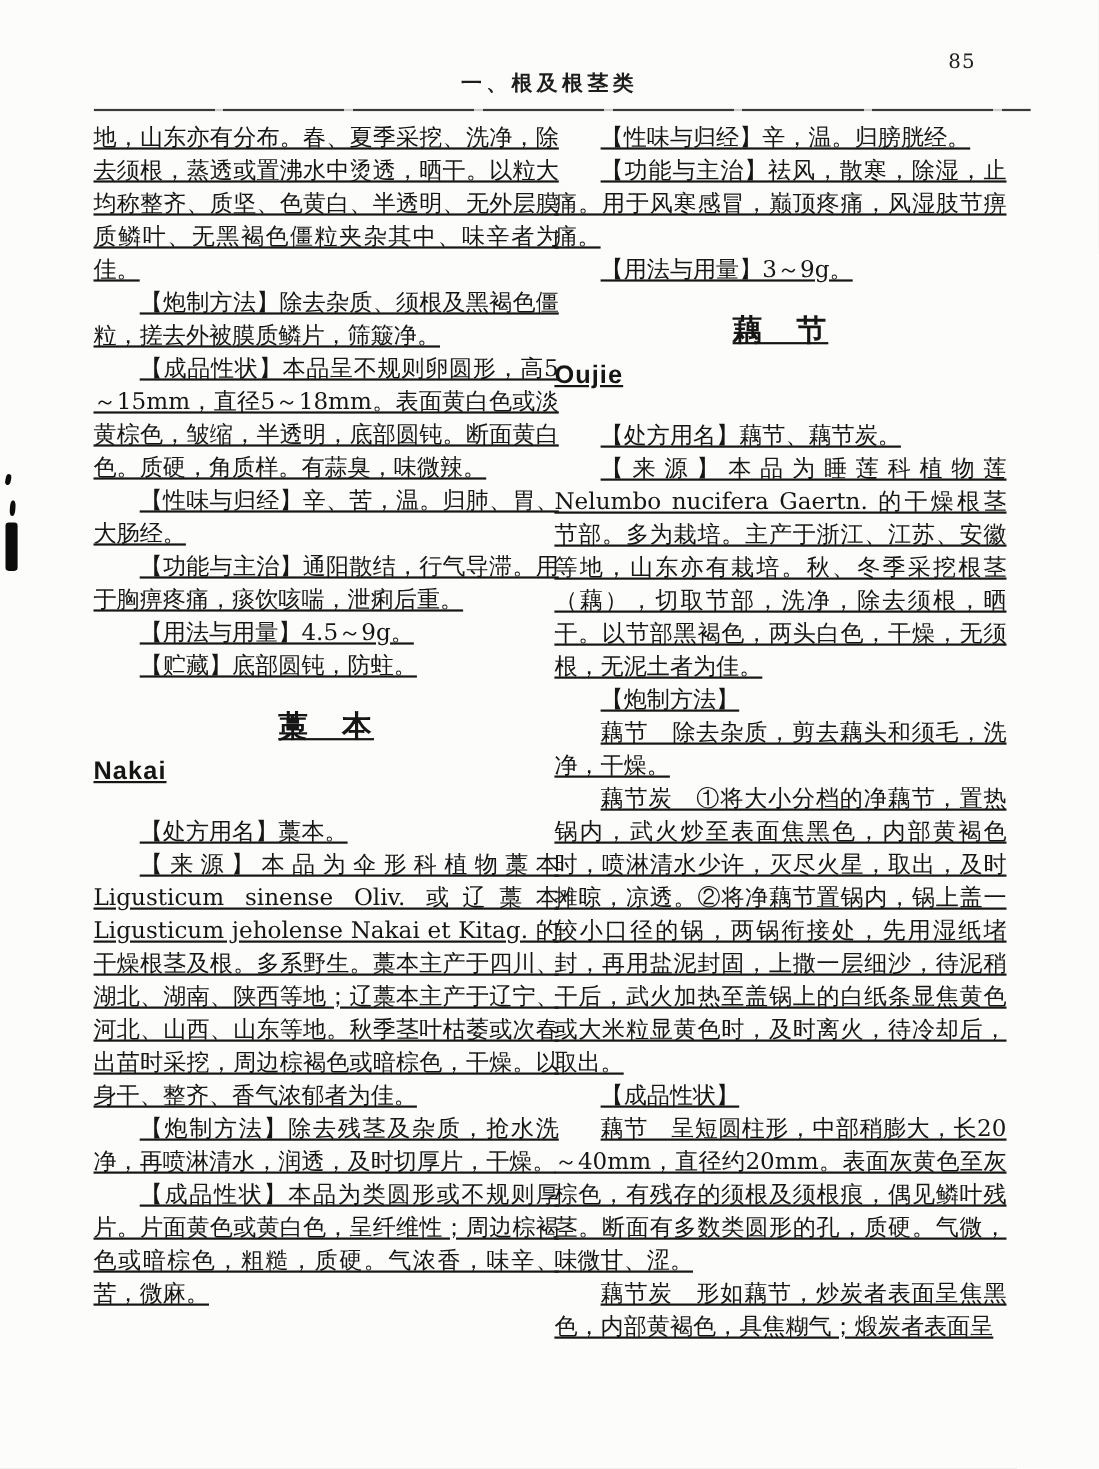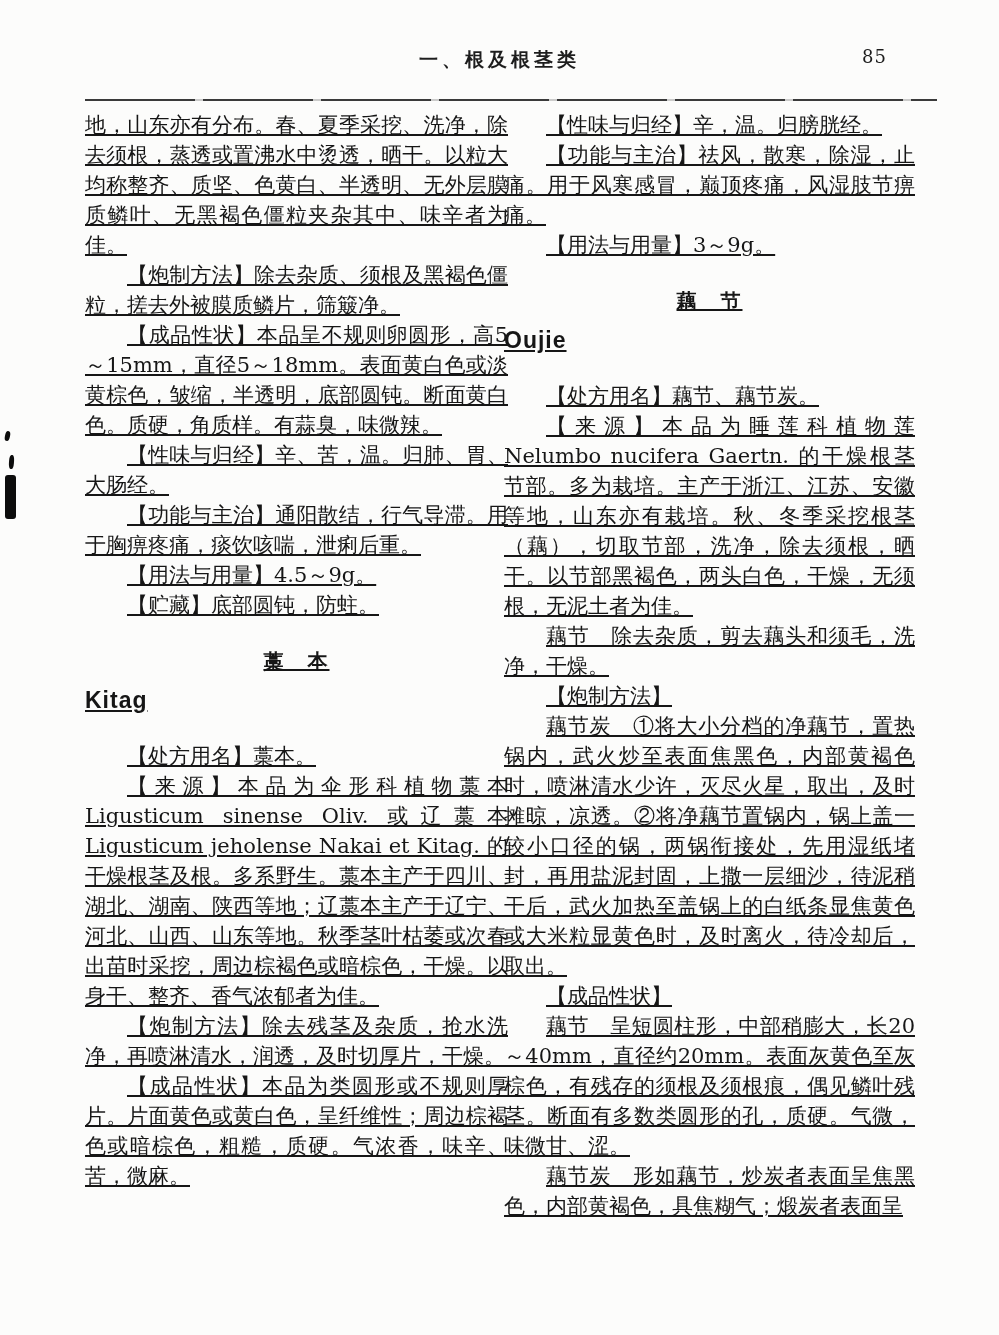--- a/index.html
+++ b/index.html
@@ -8,21 +8,21 @@
     width: 999px;
     height: 1335px;
     margin: 0 auto;
     background: #fcfcfb;
     color: #161616;
     font-family: "DejaVu Serif", "Liberation Serif", serif;
     overflow: hidden;
   }
   .running-head {
     position: absolute;
-    top: 47px;
+    top: 63px;
     left: 0;
     width: 100%;
     text-align: center;
     font-size: 19px;
     font-weight: bold;
     letter-spacing: 4px;
     color: #1d1d1d;
   }
   .page-number {
     position: absolute;
@@ -51,21 +51,21 @@
     text-justify: inter-character;
   }
   .col-left  { left: 85px;  width: 423px; }
   .col-right { left: 504px; width: 411px; }
   .col p { margin: 0; text-decoration: underline; }
   .indent { text-indent: 2em; }
   .entry-title {
     text-align: center;
     text-indent: 0;
     font-weight: bold;
-    font-size: 20px;
+    font-size: 27px;
     letter-spacing: 2px;
     margin: 25px 0 9px !important;
     line-height: 32px;
   }
   .entry-pinyin {
     text-indent: 0;
     font-weight: bold;
     font-size: 23px;
     letter-spacing: 1px;
     font-family: "Liberation Sans", "DejaVu Sans", sans-serif;
@@ -96,39 +96,39 @@
   <div class="col col-left">
     <p>地，山东亦有分布。春、夏季采挖、洗净，除去须根，蒸透或置沸水中烫透，晒干。以粒大均称整齐、质坚、色黄白、半透明、无外层膜质鳞叶、无黑褐色僵粒夹杂其中、味辛者为佳。</p>
     <p class="indent">【炮制方法】除去杂质、须根及黑褐色僵粒，搓去外被膜质鳞片，筛簸净。</p>
     <p class="indent">【成品性状】本品呈不规则卵圆形，高5～15mm，直径5～18mm。表面黄白色或淡黄棕色，皱缩，半透明，底部圆钝。断面黄白色。质硬，角质样。有蒜臭，味微辣。</p>
     <p class="indent">【性味与归经】辛、苦，温。归肺、胃、大肠经。</p>
     <p class="indent">【功能与主治】通阳散结，行气导滞。用于胸痹疼痛，痰饮咳喘，泄痢后重。</p>
     <p class="indent">【用法与用量】4.5～9g。</p>
     <p class="indent">【贮藏】底部圆钝，防蛀。</p>
 
     <p class="entry-title">藁　本</p>
-    <p class="entry-pinyin">Kitag</p>
+    <p class="entry-pinyin">Nakai</p>
 
     <p class="indent">【处方用名】藁本。</p>
     <p class="indent">【来源】本品为伞形科植物藁本Ligusticum sinense Oliv. 或辽藁本Ligusticum jeholense Nakai et Kitag. 的干燥根茎及根。多系野生。藁本主产于四川、湖北、湖南、陕西等地；辽藁本主产于辽宁、河北、山西、山东等地。秋季茎叶枯萎或次春出苗时采挖，周边棕褐色或暗棕色，干燥。以身干、整齐、香气浓郁者为佳。</p>
     <p class="indent">【炮制方法】除去残茎及杂质，抢水洗净，再喷淋清水，润透，及时切厚片，干燥。</p>
     <p class="indent">【成品性状】本品为类圆形或不规则厚片。片面黄色或黄白色，呈纤维性；周边棕褐色或暗棕色，粗糙，质硬。气浓香，味辛、苦，微麻。</p>
   </div>
 
   <div class="col col-right">
     <p class="indent">【性味与归经】辛，温。归膀胱经。</p>
     <p class="indent">【功能与主治】祛风，散寒，除湿，止痛。用于风寒感冒，巅顶疼痛，风湿肢节痹痛。</p>
     <p class="indent">【用法与用量】3～9g。</p>
 
     <p class="entry-title">藕　节</p>
     <p class="entry-pinyin">Oujie</p>
 
     <p class="indent">【处方用名】藕节、藕节炭。</p>
     <p class="indent">【来源】本品为睡莲科植物莲 Nelumbo nucifera Gaertn. 的干燥根茎节部。多为栽培。主产于浙江、江苏、安徽等地，山东亦有栽培。秋、冬季采挖根茎（藕），切取节部，洗净，除去须根，晒干。以节部黑褐色，两头白色，干燥，无须根，无泥土者为佳。</p>
+    <p class="indent">【炮制方法】</p>
     <p class="indent">藕节　除去杂质，剪去藕头和须毛，洗净，干燥。</p>
-    <p class="indent">【炮制方法】</p>
     <p class="indent">藕节炭　①将大小分档的净藕节，置热锅内，武火炒至表面焦黑色，内部黄褐色时，喷淋清水少许，灭尽火星，取出，及时摊晾，凉透。②将净藕节置锅内，锅上盖一较小口径的锅，两锅衔接处，先用湿纸堵封，再用盐泥封固，上撒一层细沙，待泥稍干后，武火加热至盖锅上的白纸条显焦黄色或大米粒显黄色时，及时离火，待冷却后，取出。</p>
     <p class="indent">【成品性状】</p>
     <p class="indent">藕节　呈短圆柱形，中部稍膨大，长20～40mm，直径约20mm。表面灰黄色至灰棕色，有残存的须根及须根痕，偶见鳞叶残茎。断面有多数类圆形的孔，质硬。气微，味微甘、涩。</p>
     <p class="indent">藕节炭　形如藕节，炒炭者表面呈焦黑色，内部黄褐色，具焦糊气；煅炭者表面呈</p>
   </div>
 
 </div>
 
 </body></html>

